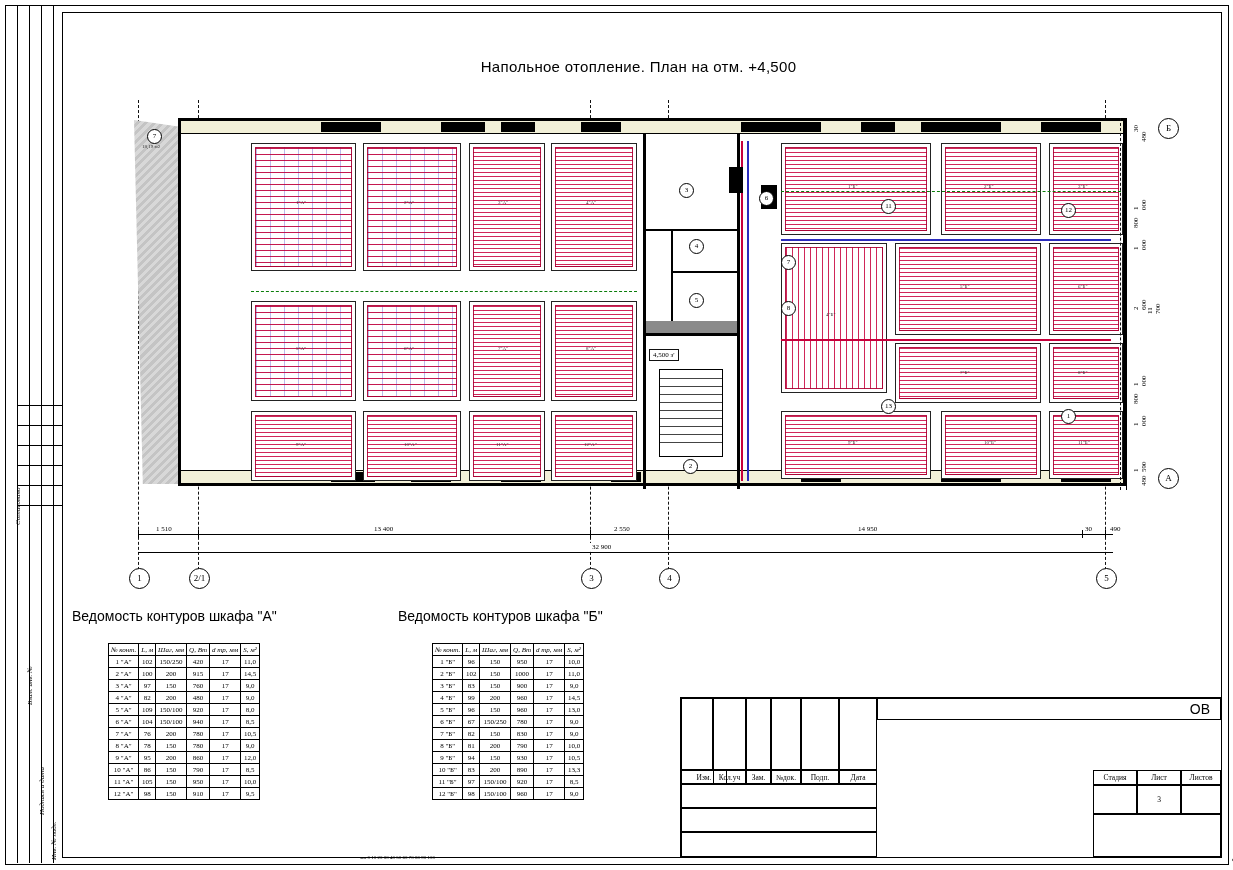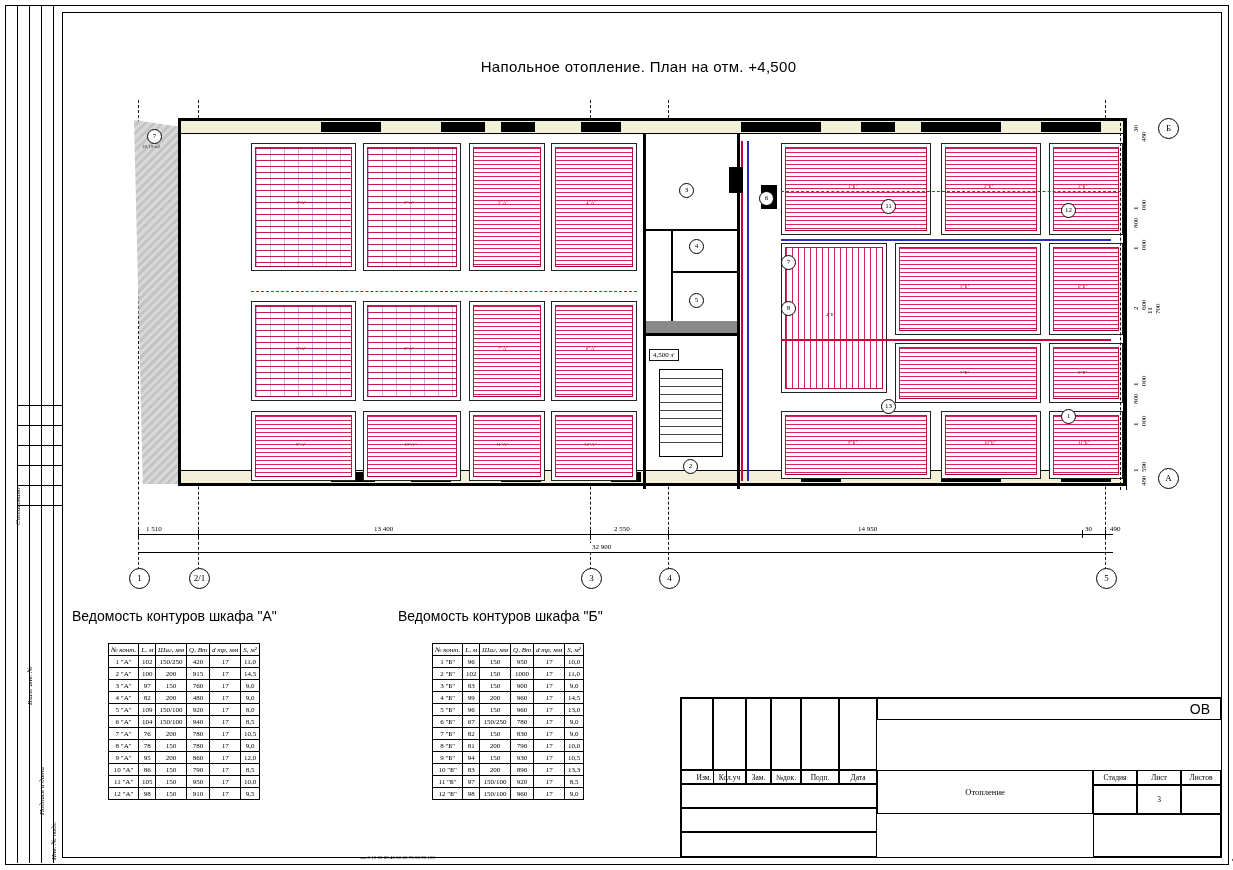--- a/index.html
+++ b/index.html
@@ -359,21 +359,21 @@
     <div class="axis-bubble" style="left:1038px;top:368px;">А</div>
 
     <div class="dimline" style="left:18px;top:434px;width:975px;"></div>
     <div class="dimtick" style="left:18px;top:430px"></div>
     <div class="dimtick" style="left:78px;top:430px"></div>
     <div class="dimtick" style="left:470px;top:430px"></div>
     <div class="dimtick" style="left:548px;top:430px"></div>
     <div class="dimtick" style="left:962px;top:430px"></div>
     <div class="dimtick" style="left:985px;top:430px"></div>
 
-    <div class="dimtext" style="left:24px;top:425px">1 510</div>
+    <div class="dimtext" style="left:34px;top:425px">1 510</div>
     <div class="dimtext" style="left:252px;top:425px">13 400</div>
     <div class="dimtext" style="left:492px;top:425px">2 550</div>
     <div class="dimtext" style="left:736px;top:425px">14 950</div>
     <div class="dimtext" style="left:963px;top:425px">30</div>
     <div class="dimtext" style="left:988px;top:425px">490</div>
 
     <div class="dimline" style="left:18px;top:452px;width:975px;"></div>
     <div class="dimtext" style="left:470px;top:443px">32 900</div>
 
     <div class="axis-bubble" style="left:9px;top:468px;">1</div>
@@ -618,21 +618,20 @@
     <div class="cell" style="left:65px;top:72px;width:25px;height:14px;">Зам.</div>
     <div class="cell" style="left:90px;top:72px;width:30px;height:14px;">№док.</div>
     <div class="cell" style="left:120px;top:72px;width:38px;height:14px;">Подп.</div>
     <div class="cell" style="left:158px;top:72px;width:38px;height:14px;">Дата</div>
 
     <div class="cell" style="left:0;top:86px;width:196px;height:24px;"></div>
     <div class="cell" style="left:0;top:110px;width:196px;height:24px;"></div>
     <div class="cell" style="left:0;top:134px;width:196px;height:25px;"></div>
 
     <div class="cell big" style="left:196px;top:0;width:344px;height:22px;justify-content:flex-end;padding-right:10px;">ОВ</div>
-    <div class="cell txt" style="left:196px;top:72px;width:216px;height:44px;">Отопление</div>
 
     <div class="cell" style="left:412px;top:72px;width:44px;height:15px;">Стадия</div>
     <div class="cell" style="left:456px;top:72px;width:44px;height:15px;">Лист</div>
     <div class="cell" style="left:500px;top:72px;width:40px;height:15px;">Листов</div>
     <div class="cell" style="left:412px;top:87px;width:44px;height:29px;"></div>
     <div class="cell" style="left:456px;top:87px;width:44px;height:29px;">3</div>
     <div class="cell" style="left:500px;top:87px;width:40px;height:29px;"></div>
     <div class="cell" style="left:412px;top:116px;width:128px;height:43px;"></div>
   </div>
 

